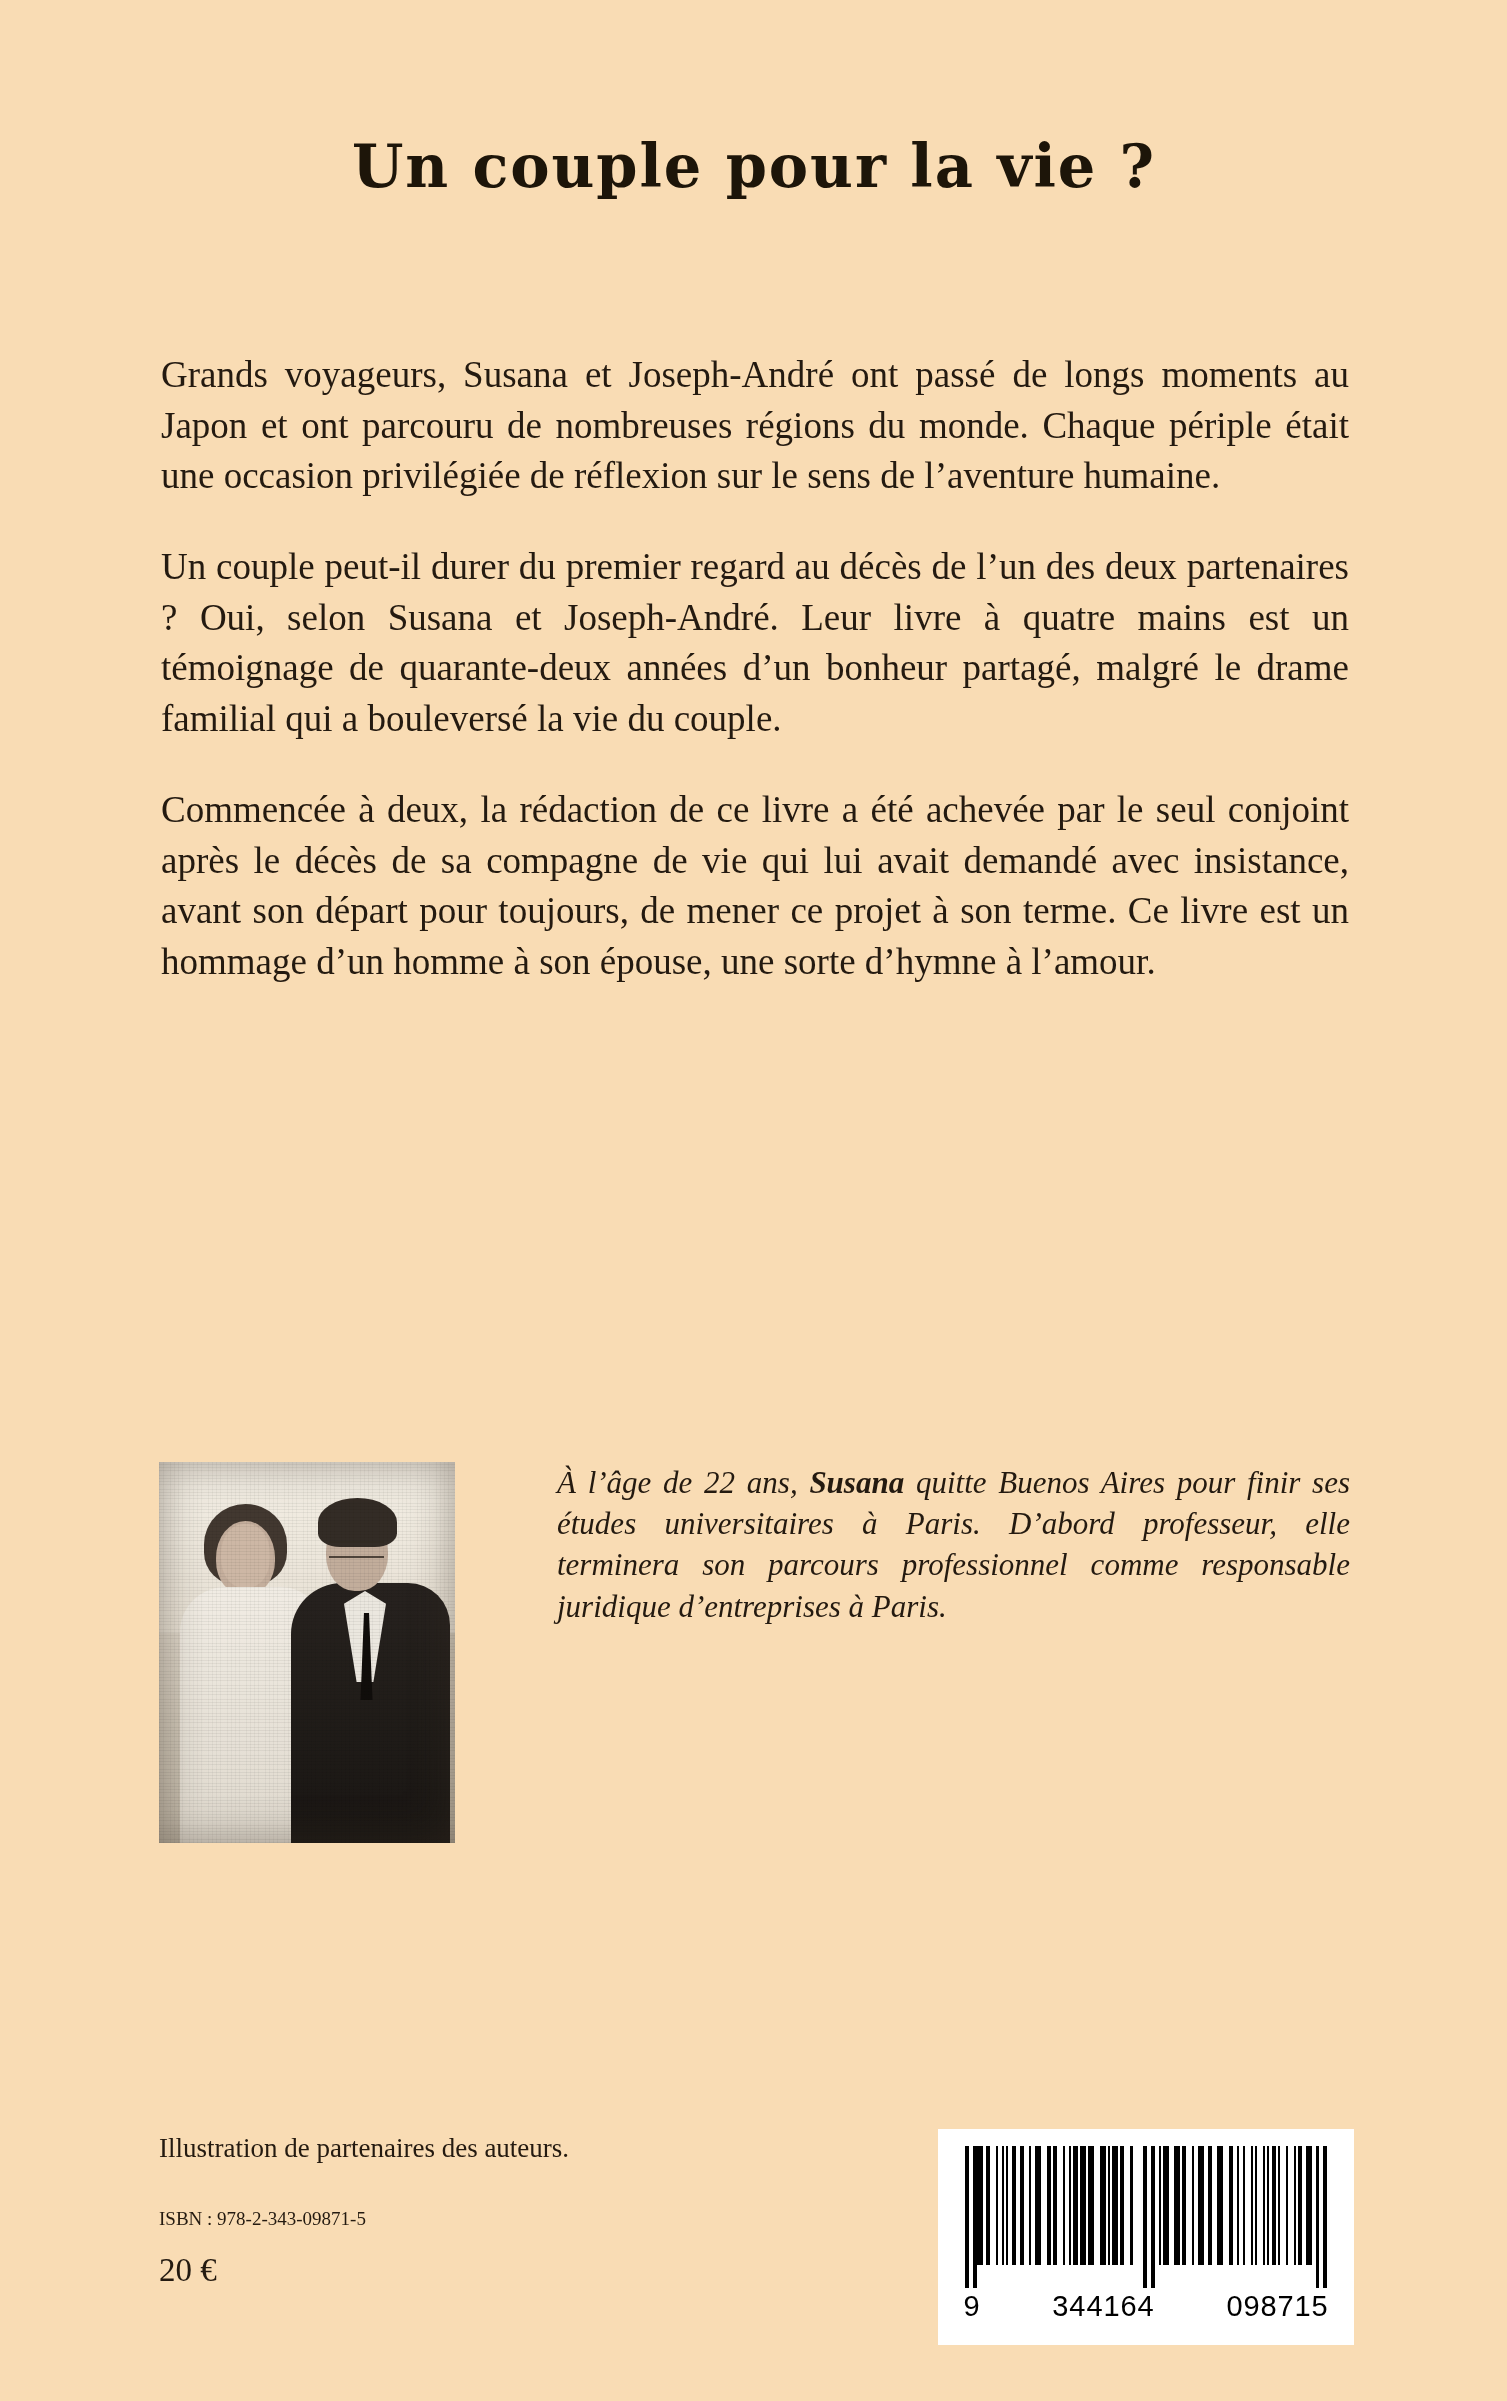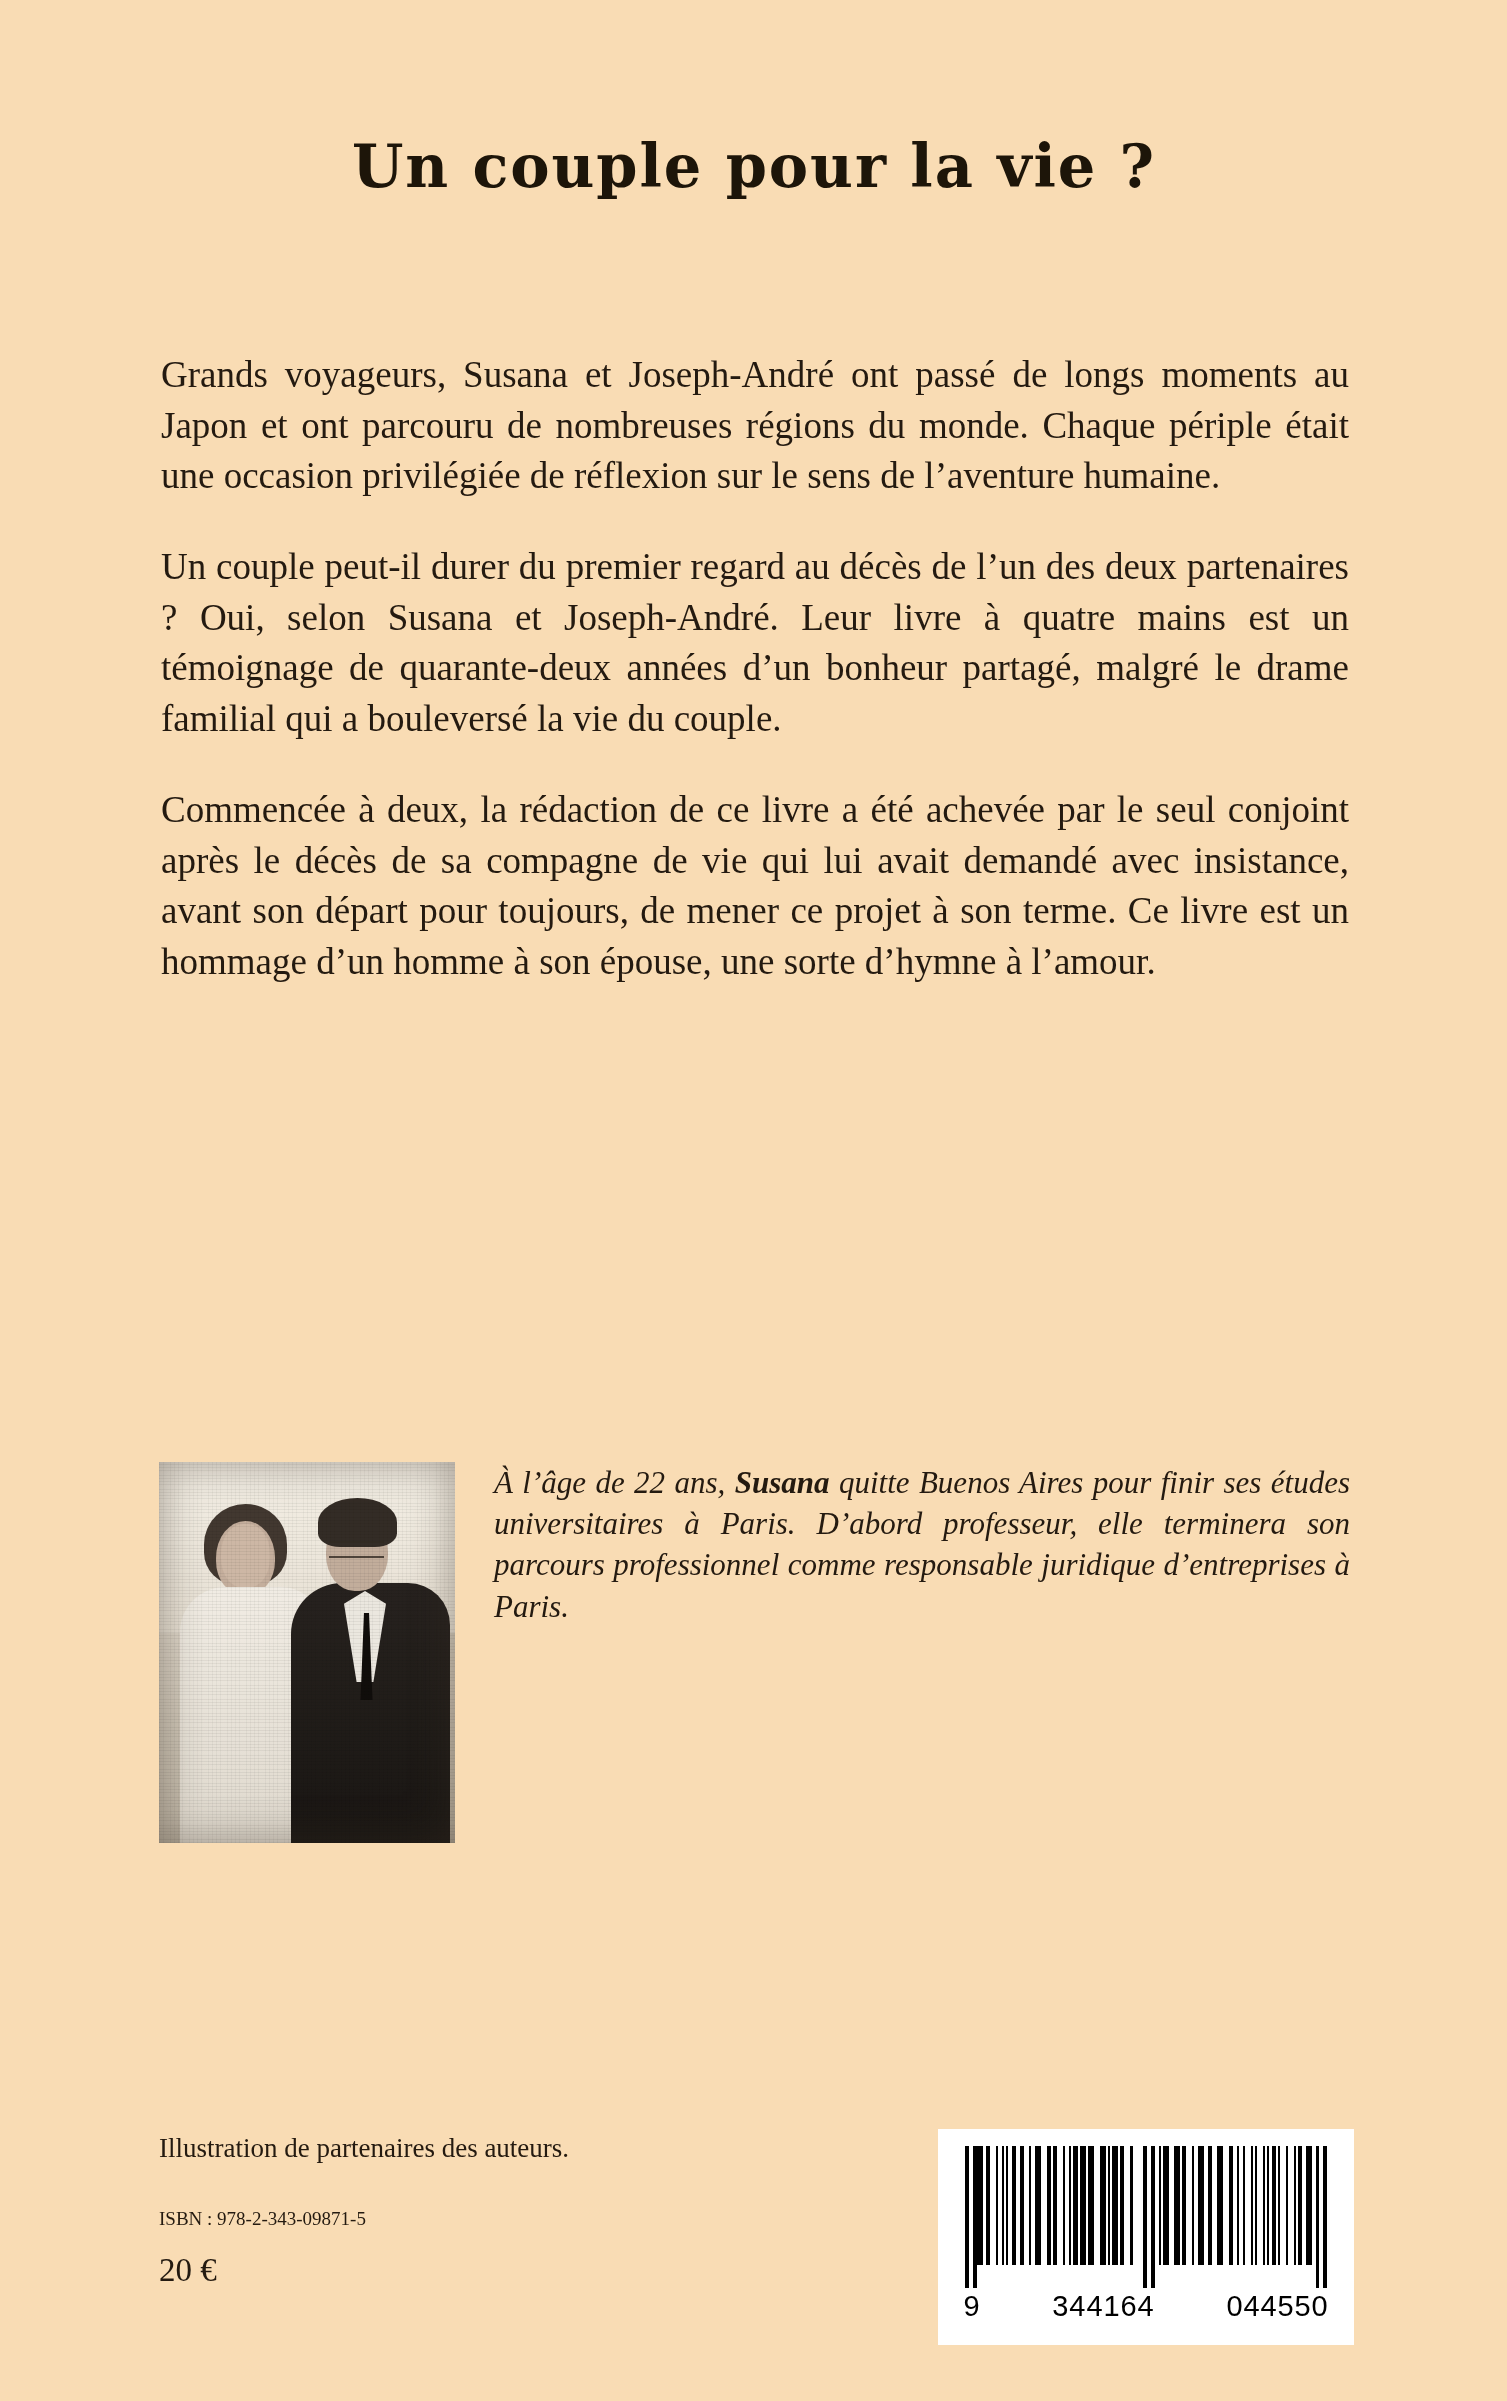--- a/index.html
+++ b/index.html
@@ -165,21 +165,21 @@
       repeating-linear-gradient(90deg, rgba(0,0,0,.035) 0 0.9px, rgba(255,255,255,0) 0.9px 3.8px);
     mix-blend-mode: multiply;
   }
   .photo .vign {
     position: absolute;
     inset: 0;
     box-shadow: inset 0 0 44px rgba(70,50,30,.45);
   }
 
   .bio-text {
-    margin-left: 39px;
+    margin-left: 102px;
     flex: 1 1 auto;
     font-family: "Liberation Serif", serif;
     font-style: italic;
     font-size: 31px;
     line-height: 1.33;
     text-align: justify;
     color: #241a10;
   }
   .bio-text p { margin: 0; }
   .bio-text b { font-weight: 700; font-style: italic; }
@@ -392,18 +392,18 @@
         <span style="width: 3.9px; height: 84%; background: transparent;"></span>
         <span style="width: 5.9px; height: 84%;"></span>
         <span style="width: 3.9px; height: 84%; background: transparent;"></span>
         <span style="width: 3.9px; height: 100%;"></span>
         <span style="width: 3.9px; height: 100%; background: transparent;"></span>
         <span style="width: 3.9px; height: 100%;"></span>
       </div>
     <div class="bc-digits">
       <span>9</span>
       <span>344164</span>
-      <span>044550</span>
+      <span>098715</span>
     </div>
   </div>
 
 </div>
 
 
 </body></html>

